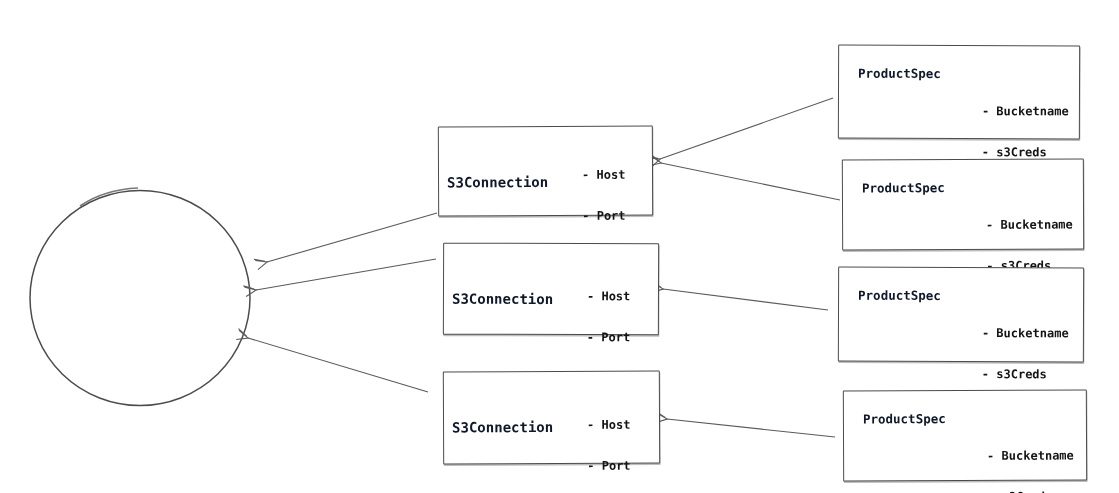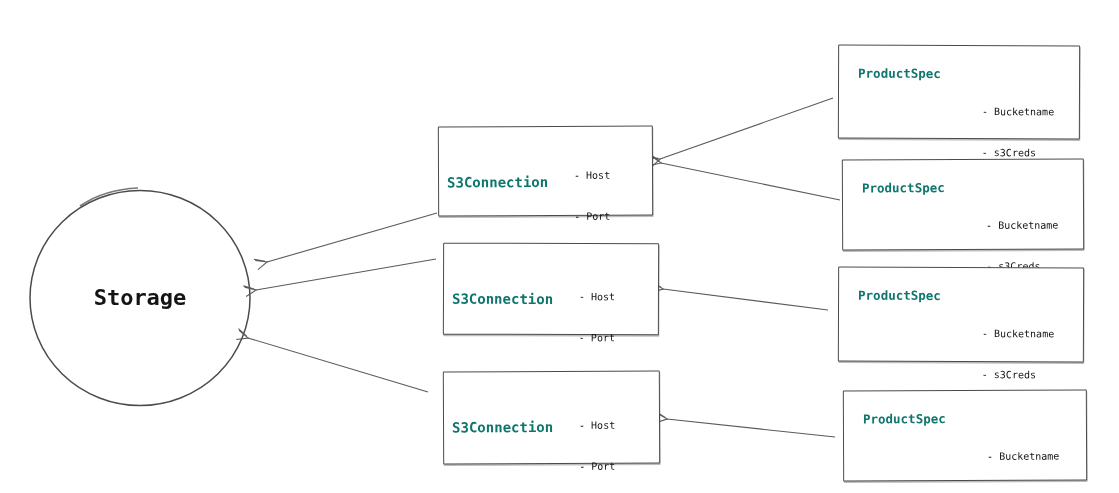--- a/index.html
+++ b/index.html
@@ -18,33 +18,33 @@
     border:1.4px solid #4b4b4b;
     border-radius:1px;
     box-shadow:0.5px 1.5px 0 0 rgba(90,90,90,0.40);
   }
   .tilt-a{transform:rotate(-0.25deg);}
   .tilt-b{transform:rotate(0.2deg);}
   .entity-title{
     position:absolute;
     font-weight:bold;
     white-space:nowrap;
-    color:#0f766e;
+    color:#0f172a;
   }
   .s3c .entity-title{left:8px;top:8px;font-size:14px;margin-top:39px;}
   .ps  .entity-title{left:19px;top:20px;font-size:12.5px;}
   .attrs{
     position:absolute;
-    font-size:10px;
-    font-weight:normal;
+    font-size:12px;
+    font-weight:bold;
     line-height:13.5px;
     white-space:pre;
     color:#141414;
   }
-  .s3c .attrs{left:135px;top:15px;}
+  .s3c .attrs{left:143px;top:15px;}
   .ps  .attrs{left:143px;top:32px;}
   .storage-node{
     position:absolute;
     left:30px;top:190px;width:220px;height:215px;
     display:flex;align-items:center;justify-content:center;
     font-size:22px;font-weight:bold;
     color:#141414;
   }
 </style>
 </head>
@@ -65,23 +65,20 @@
     <line x1="833" y1="98" x2="660" y2="159" stroke="#5a5a5a" stroke-width="1.1" marker-end="url(#ah)"></line>
     <line x1="840" y1="200" x2="661" y2="163" stroke="#5a5a5a" stroke-width="1.1" marker-end="url(#ah)"></line>
     <line x1="828" y1="310" x2="663" y2="289" stroke="#5a5a5a" stroke-width="1.1" marker-end="url(#ah)"></line>
     <line x1="835" y1="437" x2="667" y2="419" stroke="#5a5a5a" stroke-width="1.1" marker-end="url(#ah)"></line>
 
     <line x1="437" y1="213" x2="267" y2="262" stroke="#5a5a5a" stroke-width="1.1" marker-end="url(#ah)"></line>
     <line x1="436" y1="259" x2="256" y2="290" stroke="#5a5a5a" stroke-width="1.1" marker-end="url(#ah)"></line>
     <line x1="428" y1="392" x2="248" y2="338" stroke="#5a5a5a" stroke-width="1.1" marker-end="url(#ah)"></line>
   </svg>
 
-  <div class="storage-node">
-    <span>Storage</span>
-  </div>
 
   <div class="entity s3c tilt-a" style="left:438px;top:126px;width:213px;height:88px;">
     <div class="entity-title">S3Connection</div>
     <div class="attrs">
       <div>- Host</div>
       <div>- Port</div>
       <div>- TLS</div>
     </div>
   </div>
 

